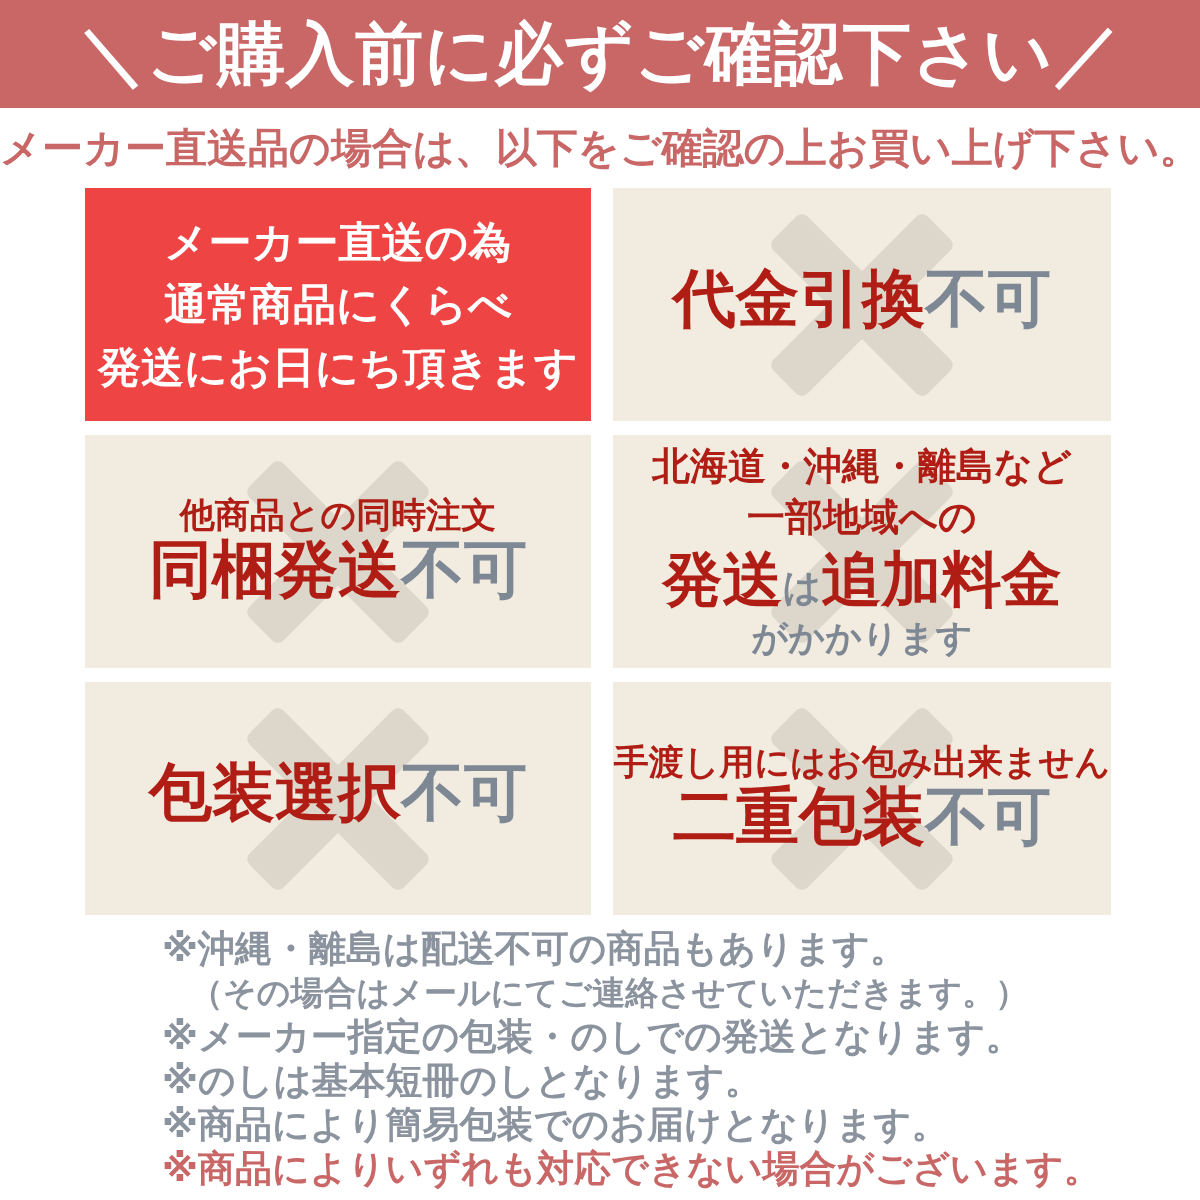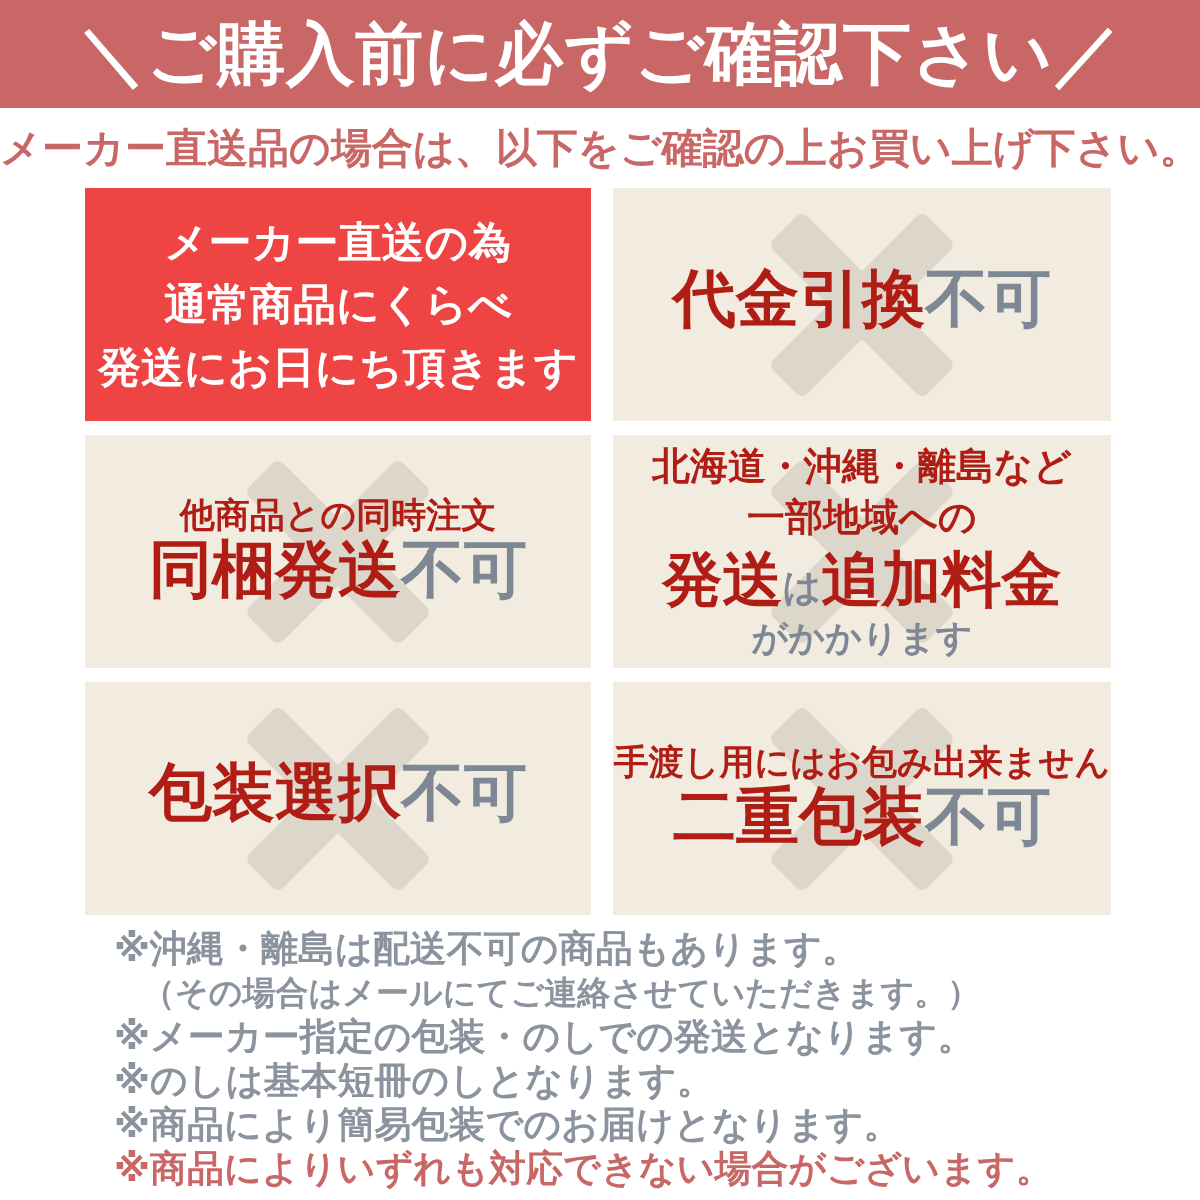--- a/index.html
+++ b/index.html
@@ -34,21 +34,21 @@
   .t-darkred{color:#b01d15;}
   .t-gray{color:#7e8894;}
   .sub-line{font-size:35px;font-weight:bold;color:#b01d15;line-height:1.35;white-space:nowrap;}
   .sub-line--lg{font-size:38px;}
   .fee-main{font-size:60px;font-weight:bold;line-height:1.2;white-space:nowrap;}
   .fee-main .mid{font-size:38px;color:#7e8894;}
   .note-bottom{font-size:36px;font-weight:bold;color:#7e8894;line-height:1.3;white-space:nowrap;}
 
   
   .notes{list-style:none;margin:12px 0 0;padding:0 0 0 114px;}
-  .notes li{font-size:37px;font-weight:bold;color:#8b939e;line-height:44px;white-space:nowrap;}
+  .notes li{font-size:37px;font-weight:bold;color:#8b939e;line-height:44px;white-space:nowrap;margin-left:48px;}
   .notes li.indent{padding-left:28px;font-size:33px;}
   .notes li.pink{color:#c96767;}
 </style>
 </head>
 <body>
 
 <div class="page">
 
   <header class="banner">
     <span class="banner-text">＼ご購入前に必ずご確認下さい／</span>

